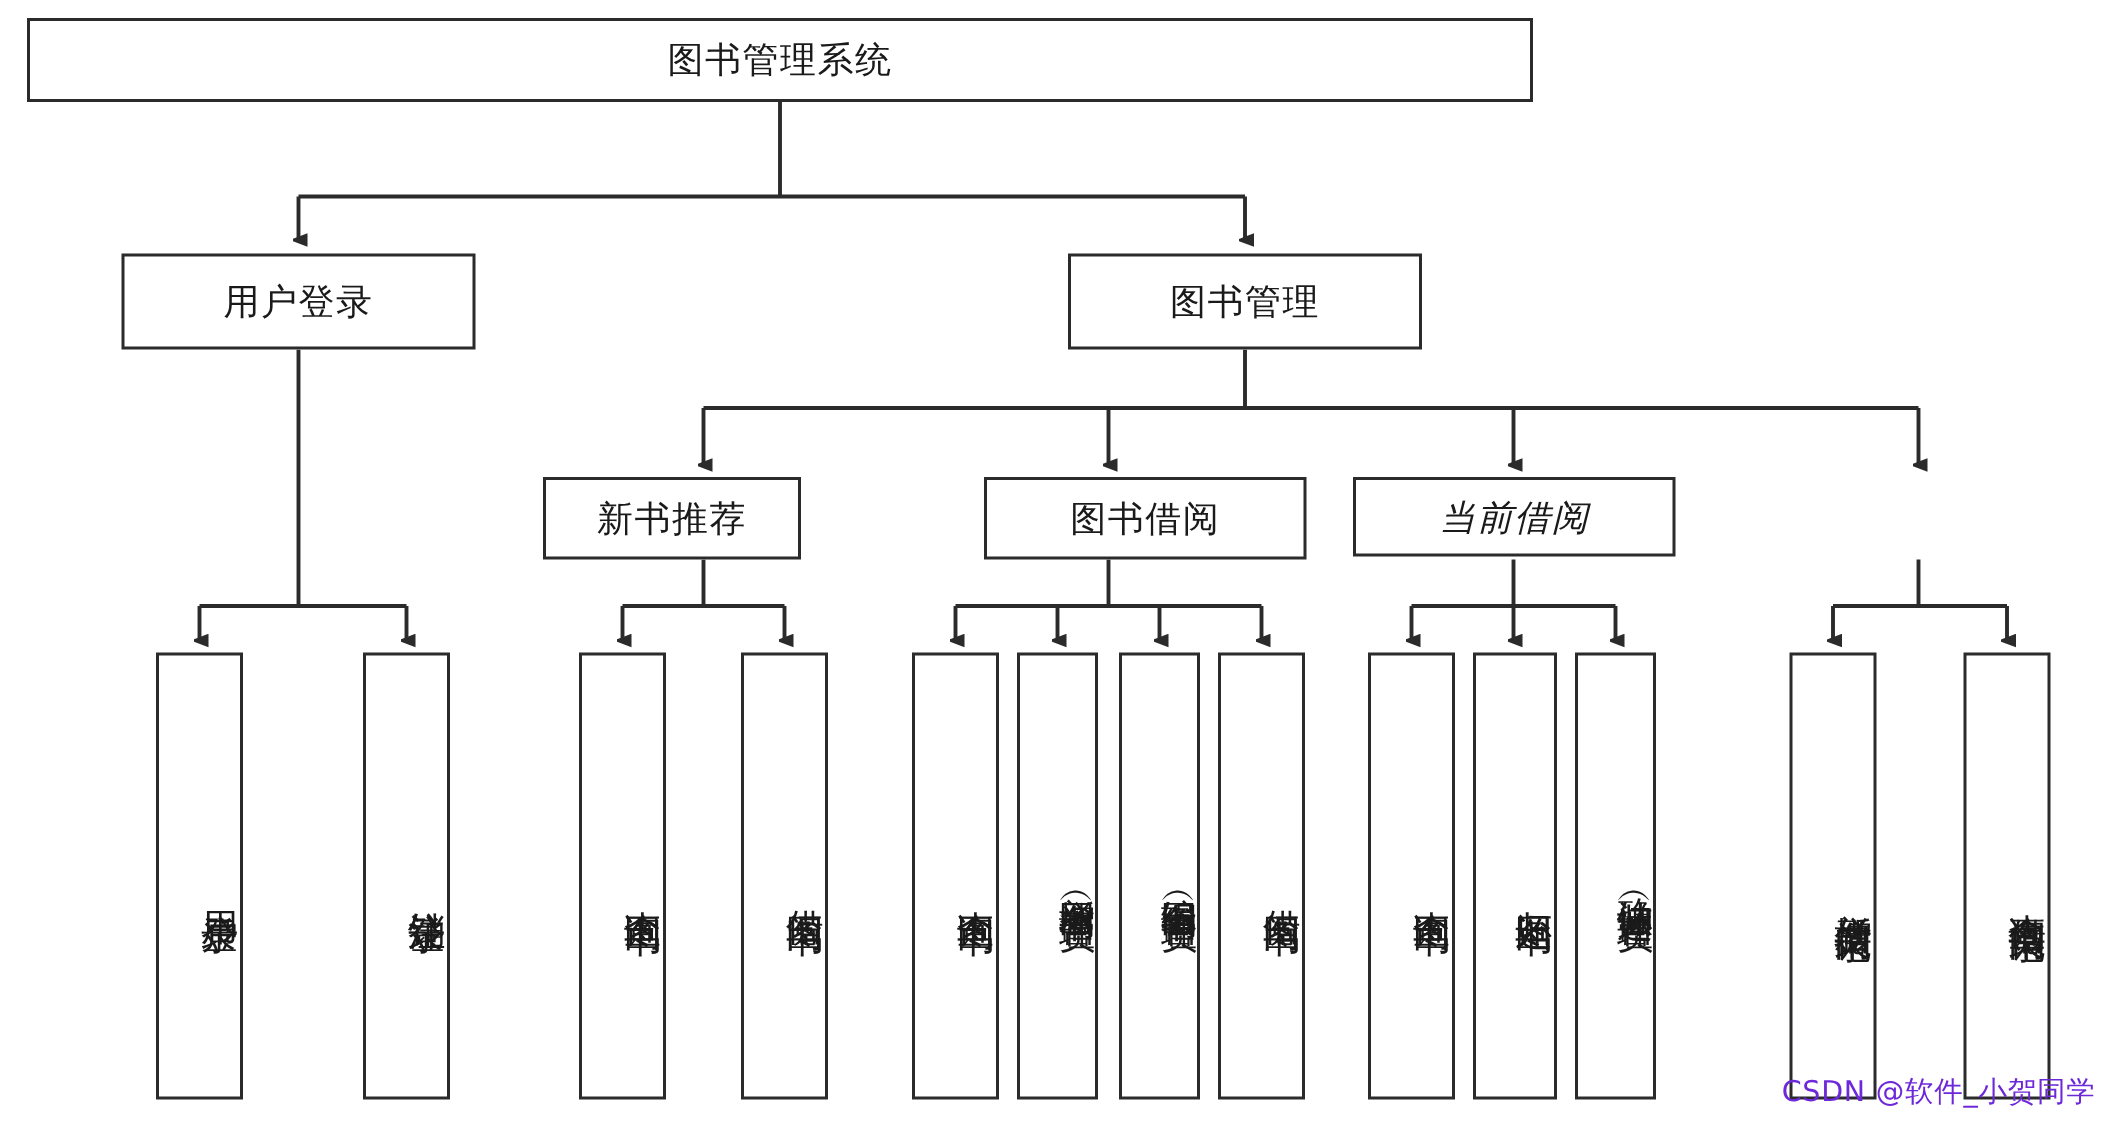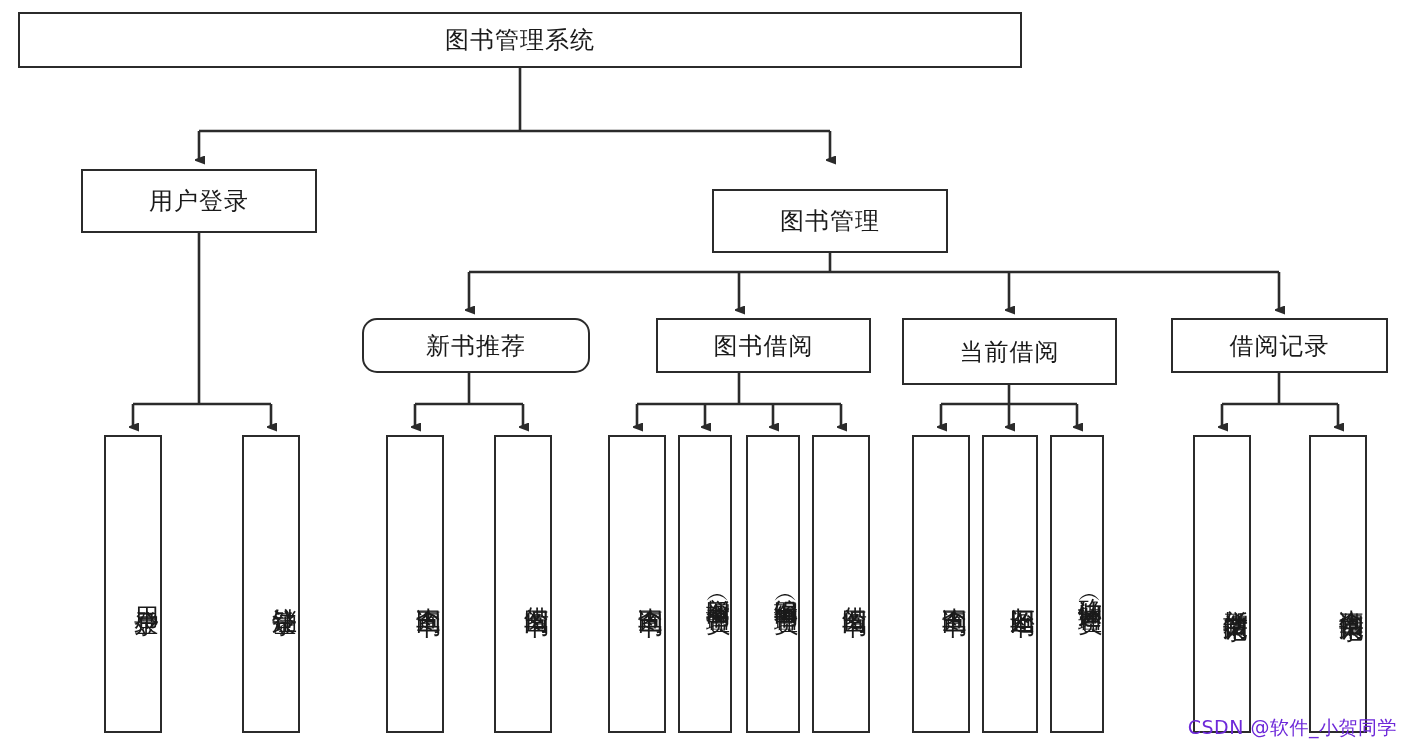--- a/index.html
+++ b/index.html
@@ -121,35 +121,32 @@
     </g>
   </svg>
 
   <div class="node horiz" style="left:18px; top:12px; width:1004px; height:56px;">
     <span>图书管理系统</span>
   </div>
 
   <div class="node horiz" style="left:81px; top:169px; width:236px; height:64px;">
     <span>用户登录</span>
   </div>
-  <div class="node horiz" style="left:712px; top:169px; width:236px; height:64px;margin-top:20px;">
+  <div class="node horiz" style="left:712px; top:169px; width:236px; height:64px;">
     <span>图书管理</span>
   </div>
 
-  <div class="node horiz" style="left:362px; top:318px; width:228px; height:55px;border-radius:15px;">
+  <div class="node horiz" style="left:362px; top:318px; width:172px; height:55px;">
     <span>新书推荐</span>
   </div>
   <div class="node horiz" style="left:656px; top:318px; width:215px; height:55px;">
     <span>图书借阅</span>
   </div>
-  <div class="node horiz" style="left:902px; top:318px; width:215px; height:67px;">
+  <div class="node horiz" style="left:902px; top:318px; width:215px; height:53px;font-style:italic;">
     <span>当前借阅</span>
-  </div>
-  <div class="node horiz" style="left:1171px; top:318px; width:217px; height:55px;">
-    <span>借阅记录</span>
   </div>
 
   <div class="node vert" style="left:104px; top:435px; width:58px; height:298px;">
     <span class="vtext">用户登录</span>
   </div>
   <div class="node vert" style="left:242px; top:435px; width:58px; height:298px;">
     <span class="vtext">注销登录</span>
   </div>
 
   <div class="node vert" style="left:386px; top:435px; width:58px; height:298px;">

